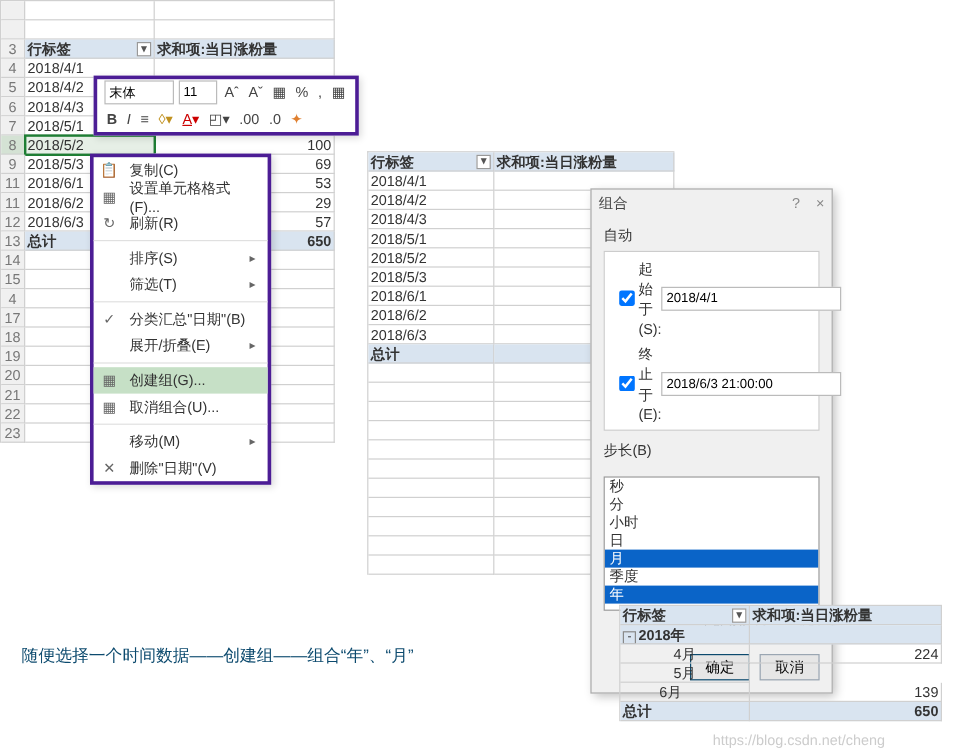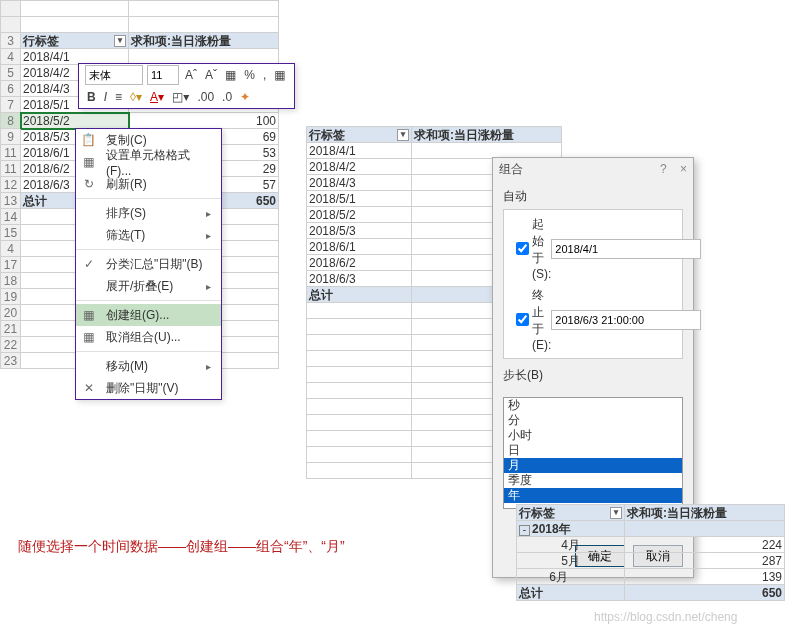--- a/index.html
+++ b/index.html
@@ -4,40 +4,40 @@
 <style>
   body{margin:0;font-family:"Microsoft YaHei","SimSun",sans-serif;font-size:12px;color:#333;background:#fff;width:799px;height:630px;position:relative;overflow:hidden}
   .cell{border:1px solid #d0d0d0;border-left:none;border-top:none;height:16px;line-height:16px;padding:0 2px;box-sizing:border-box;overflow:hidden;white-space:nowrap}
   .hdr{background:#f0f0f0;text-align:center;color:#777}
   .grid{position:absolute;border-top:1px solid #d0d0d0;border-left:1px solid #d0d0d0}
   .row{display:flex}
   .sel{background:#e6efe6;outline:2px solid #1e7e34;outline-offset:-1px}
   .pivhdr{background:#d9e4f0;font-weight:bold}
   .r{text-align:right}
   .dd{position:absolute;width:10px;height:10px;border:1px solid #999;font-size:9px;line-height:9px;text-align:center;background:#fff;color:#555}
-  .menu{position:absolute;background:#fff;border:1px solid #4c1d95;box-shadow:2px 2px 6px rgba(0,0,0,.15);font-size:12px}
+  .menu{position:absolute;background:#fff;border:3px solid #4c1d95;box-shadow:2px 2px 6px rgba(0,0,0,.15);font-size:12px}
   .mi{display:flex;align-items:center;height:22px;padding:0 10px 0 4px}
   .mi .ic{width:18px;text-align:center;color:#666;font-size:12px}
   .mi .lbl{flex:1;padding:0 8px}
   .mi .arr{color:#666;font-size:10px}
   .mi.sep{height:0;border-top:1px solid #e0e0e0;margin:3px 0}
   .mi.hl{background:#c6e0c6}
   .tb{display:flex;align-items:center;height:22px;gap:4px;padding:0 6px}
   .tbtn{border:none;background:none;font-size:12px;color:#444;padding:0 2px;line-height:1}
   .ipt{border:1px solid #bbb;height:18px;font-size:11px;padding:0 3px}
   .dlg{position:absolute;background:#f0f0f0;border:1px solid #aaa;box-shadow:3px 3px 8px rgba(0,0,0,.25)}
   .dlg .title{display:flex;justify-content:space-between;align-items:center;height:22px;padding:0 6px;font-size:12px;color:#444}
   .dlg .body{padding:8px 10px 10px 10px}
   .grp{border:1px solid #ccc;background:#fff;padding:6px 8px;margin-bottom:8px}
   .list{border:1px solid #999;background:#fff;height:110px;overflow:hidden}
   .li{height:15px;line-height:15px;padding:0 4px}
   .li.sel2{background:#0a64c8;color:#fff}
   .btn{border:1px solid #9aa6b2;background:#e6e6e6;height:22px;padding:0 12px;font-size:12px}
   .btn.pri{border:1px solid #0c4a6e}
-  .red{color:#b91c1c;font-size:14px;font-weight:normal}
+  .red{color:#0c4a6e;font-size:14px;font-weight:normal}
   .bold{font-weight:bold}
   .wm{position:absolute;color:#ccc;font-size:12px}
 </style>
 </head>
 <body>
 
 <div class="grid" style="left:0;top:0">
   <div id="g1">
       <div class="row">
         <div class="cell hdr" style="width:20px">&nbsp;</div>
@@ -387,21 +387,20 @@
     <div class="cell" style="width:108px;background:#d9e4f0"><span style="border:1px solid #888;width:9px;height:9px;display:inline-block;line-height:8px;text-align:center;font-size:10px;margin-right:2px">-</span><span class="bold">2018年</span></div>
     <div class="cell" style="width:160px;background:#d9e4f0"></div>
   </div>
   <div id="g3rows">
       <div class="row">
         <div class="cell r" style="width:108px;padding-right:44px">4月</div>
         <div class="cell r" style="width:160px">224</div>
       </div>
       <div class="row">
         <div class="cell r" style="width:108px;padding-right:44px">5月</div>
-        <div class="cell r" style="width:160px">287</div>
       </div>
       <div class="row">
         <div class="cell r" style="width:108px;padding-right:56px">6月</div>
         <div class="cell r" style="width:160px">139</div>
       </div>
     </div>
   <div class="row">
     <div class="cell pivhdr" style="width:108px">总计</div>
     <div class="cell pivhdr r" style="width:160px">650</div>
   </div>

